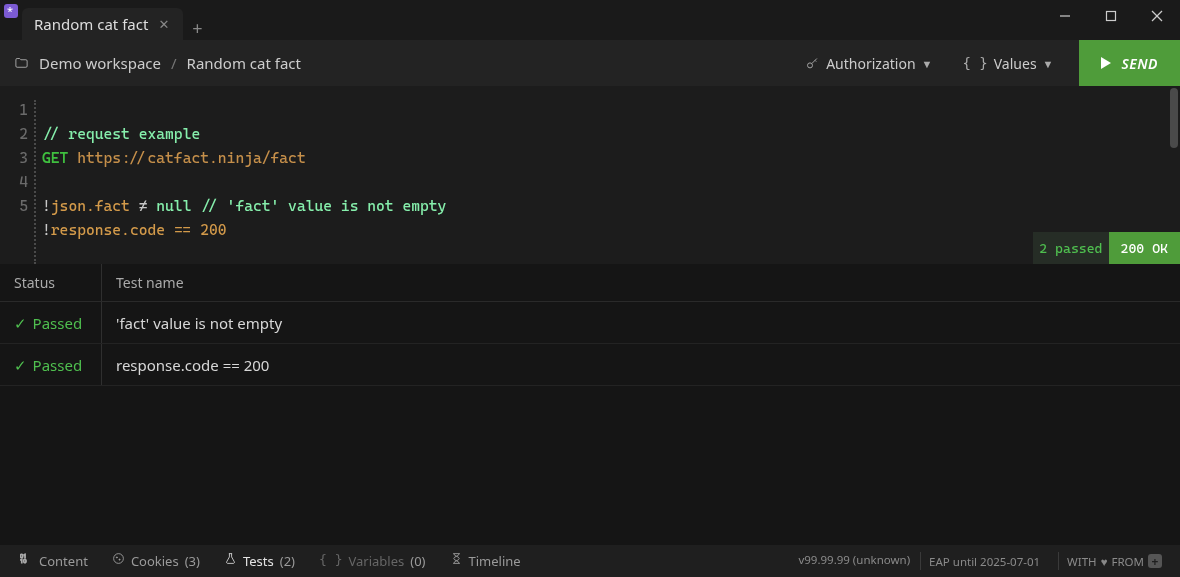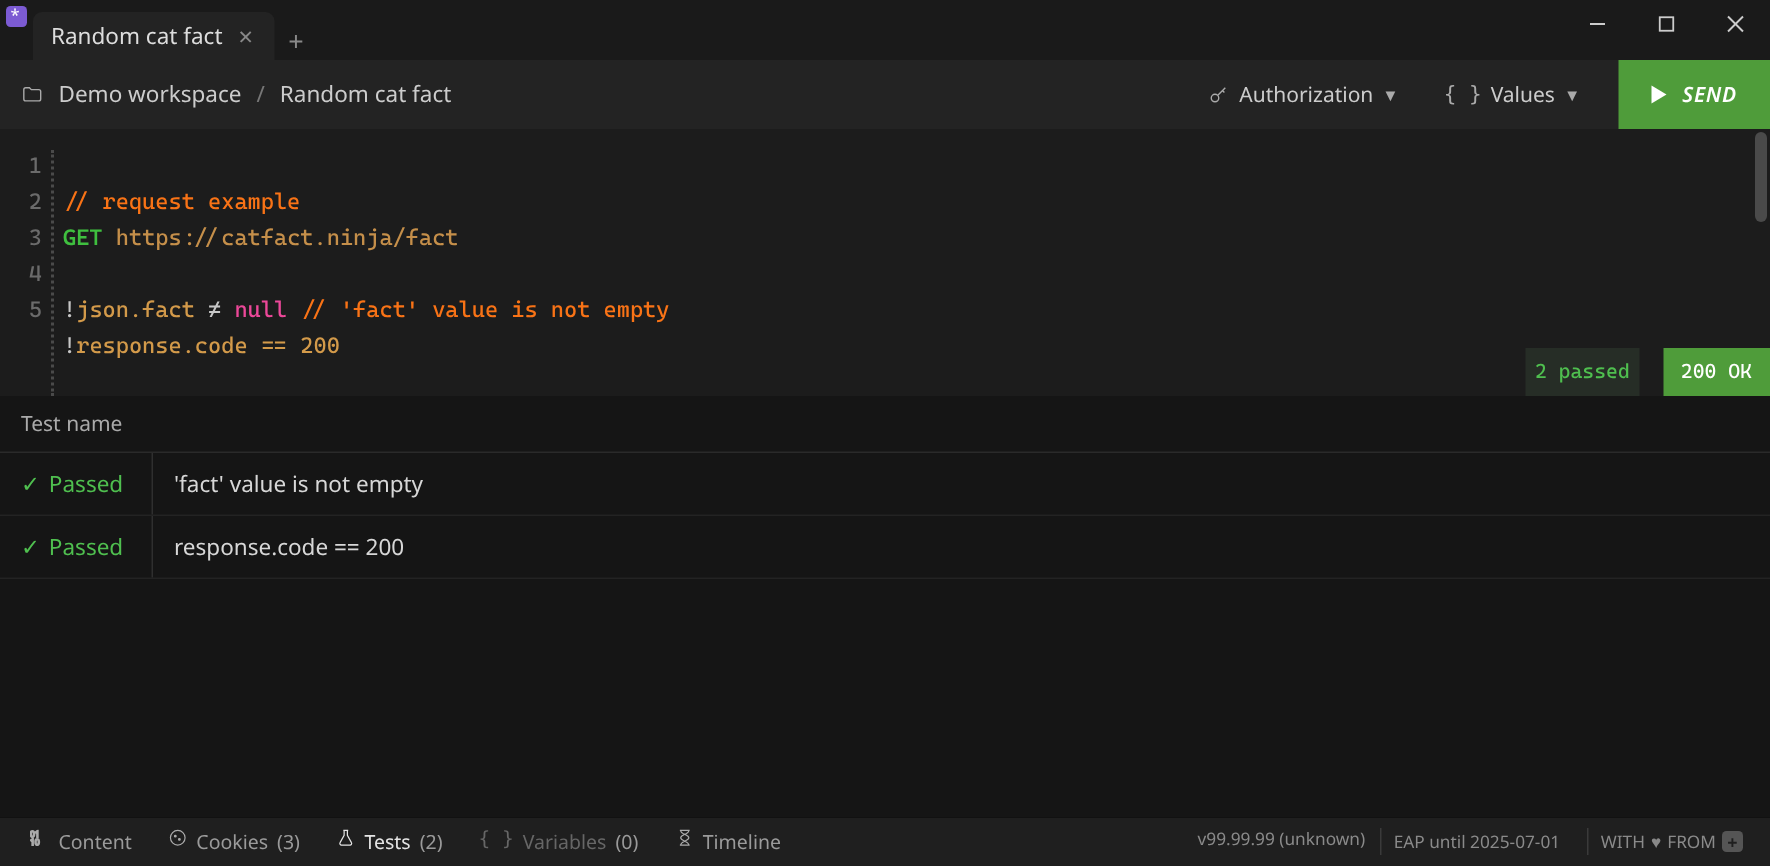--- a/index.html
+++ b/index.html
@@ -19,28 +19,28 @@
   .crumb .sep { color:#777; }
   .tbtn { display:flex; align-items:center; gap:6px; color:#ccc; padding:4px 10px; cursor:pointer;text-align:right; }
   .tbtn .chev { font-size:11px; color:#aaa; }
   .send { background:#4f9c3a; color:#fff; font-weight:600; letter-spacing:0.5px; height:46px; padding:0 22px; display:flex; align-items:center; gap:10px; margin:-0px -10px -0px 6px;font-style:italic; }
   .play { width:0; height:0; border-left:10px solid #fff; border-top:6px solid transparent; border-bottom:6px solid transparent; }
   .editor { position:relative; background:#1c1c1c; font-family: "Cascadia Code","Fira Code","Consolas",monospace; font-size:15px; line-height:24px; }
   .editor-inner { display:flex; }
   .gutter { width:34px; text-align:right; color:#6b6b6b; padding:12px 6px 12px 0; user-select:none; }
   .gline { border-left: 2px dotted #4a4a4a; margin: 14px 0 14px 0; }
   .code { padding:12px 10px 12px 6px; white-space:pre; }
-  .c-comment { color:#f97316; }
+  .c-comment { color:#86efac; }
   .c-method { color:#3fbf3f; font-weight:600; }
   .c-url { color:#c58f4a; }
   .c-op { color:#c7c7c7; }
-  .c-null { color:#ec4899; }
+  .c-null { color:#86efac; }
   .c-assert { color:#d39a4a; }
   .c-bang { color:#c7c7c7; }
-  .statusline { position:absolute; right:0; bottom:0; display:flex; align-items:center; gap:16px; font-size:13.5px; }
+  .statusline { position:absolute; right:0; bottom:0; display:flex; align-items:center; gap:0; font-size:13.5px; }
   .statusline .passed { color:#4fbf4f; padding:4px 6px; background:#262d26; }
   .statusline .meta { color:#bbb; padding:4px 10px; background:#2a2a2a; }
   .statusline .ok { background:#4f9c3a; color:#fff; padding:4px 12px; font-weight:500; }
   .results { background:#151515; }
   .rhdr { display:flex; height:38px; align-items:center; color:#aaa; font-size:14px; border-bottom:1px solid #2a2a2a; }
   .rhdr .col1 { width:102px; padding-left:14px; border-right:1px solid #2f2f2f; height:100%; display:flex; align-items:center; }
   .rhdr .col2 { padding-left:14px; }
   .rrow { display:flex; height:42px; align-items:center; border-bottom:1px solid #232323; font-size:15px; }
   .rrow .col1 { width:102px; padding-left:14px; border-right:1px solid #2f2f2f; height:100%; display:flex; align-items:center; gap:6px; color:#4fbf4f; }
   .rrow .col2 { padding-left:14px; color:#d7d7d7; }
@@ -140,20 +140,21 @@
     </div>
   </div>
   <div class="statusline">
     <span class="passed">2 passed</span>
       <span class="ok">200 OK</span>
   </div>
 </div>
 
 <div class="results" style="height:281px;">
   <div class="rhdr">
+    <div class="col1">Status</div>
     <div class="col2">Test name</div>
   </div>
   <div class="rrow">
     <div class="col1">
         <span class="check">✓</span>
         <span>Passed</span>
       </div>
     <div class="col2">'fact' value is not empty</div>
   </div>
   <div class="rrow">

